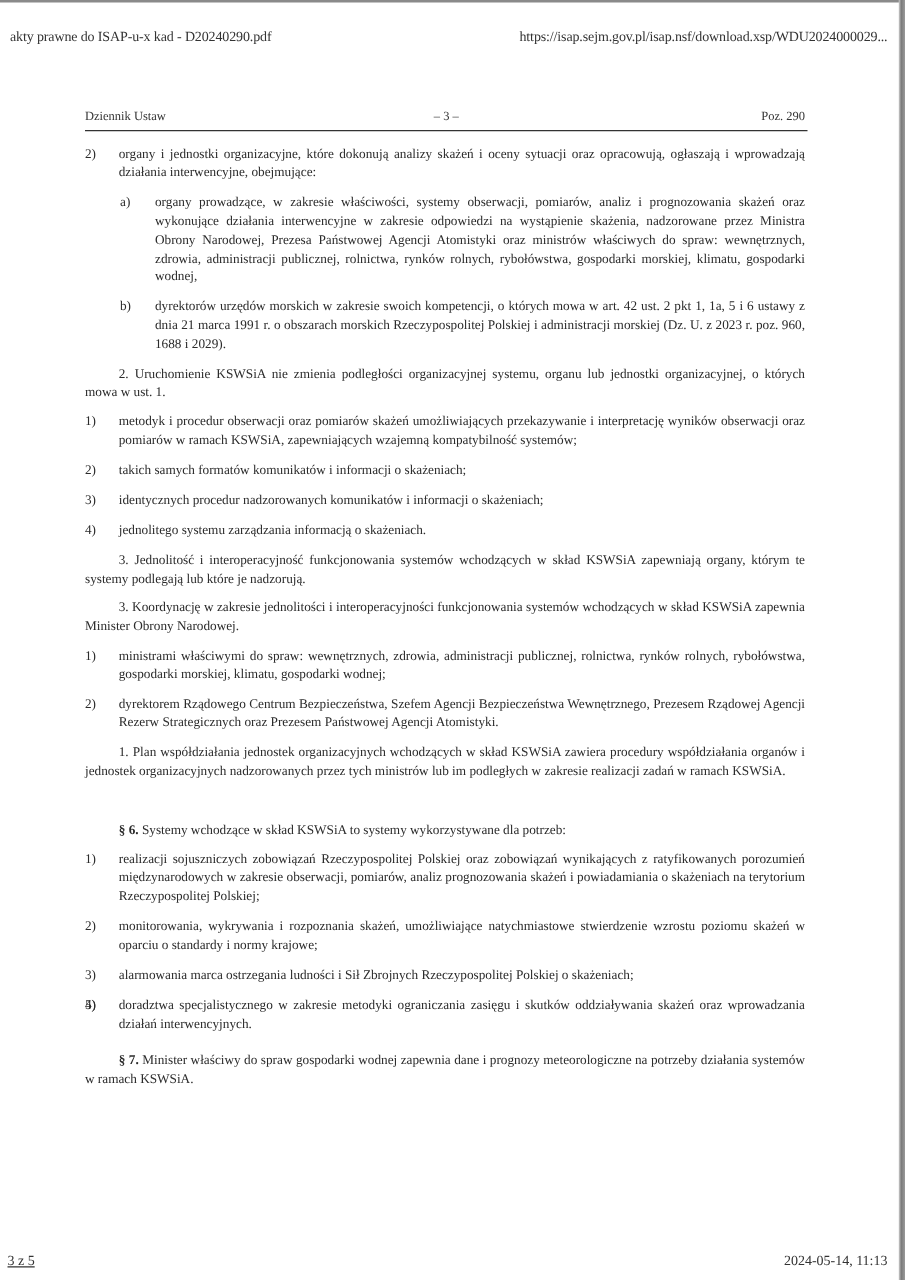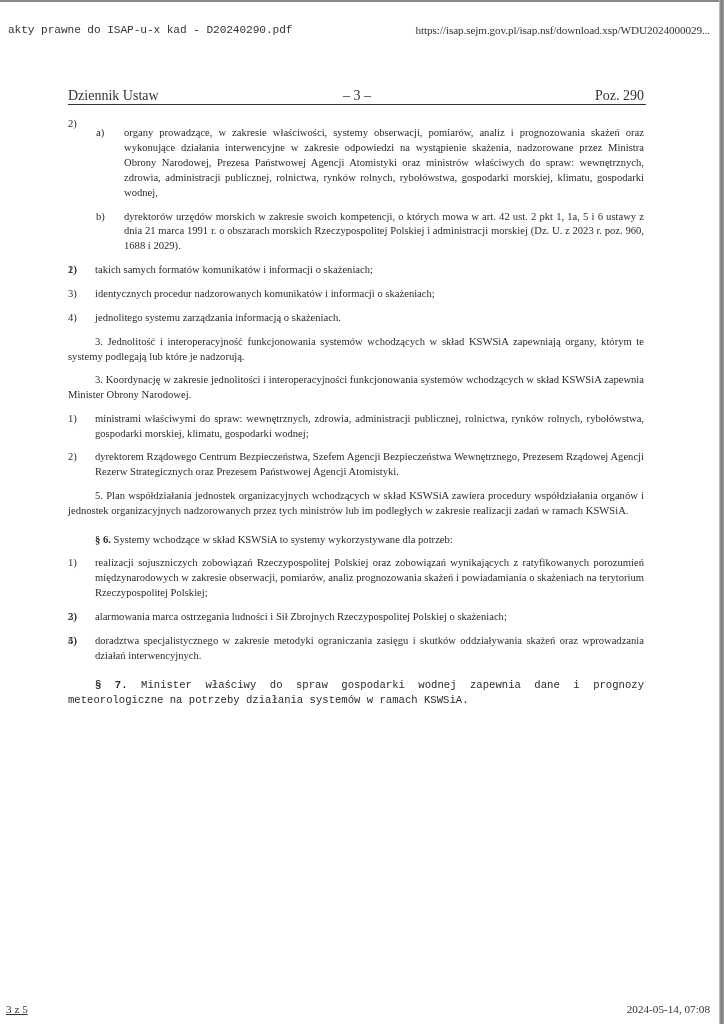--- a/index.html
+++ b/index.html
@@ -4,27 +4,27 @@
 <style>
   html, body { margin: 0; padding: 0; }
   body {
     width: 724px; height: 1024px; position: relative; overflow: hidden;
     background: #ffffff; color: #2a2a2a;
     font-family: "Liberation Serif", "DejaVu Serif", serif;
   }
   .top-edge { position: absolute; left: 0; top: 0; width: 724px; height: 2px; background: #8a8a8a; }
   .right-edge { position: absolute; right: 0; top: 0; width: 5px; height: 1024px; background: linear-gradient(to right, #d0d0d0, #7a7a7a 40%, #9a9a9a); }
   .print-header { position: absolute; top: 24px; left: 8px; right: 14px; font-size: 11.2px; color: #333; letter-spacing: -0.1px; }
-  .print-header .left { position: absolute; left: 0; top: 0; font-family: Liberation Mono, monospace; }
+  .print-header .left { position: absolute; left: 0; top: 0; }
   .print-header .right { position: absolute; right: 0; top: 0; }
   .print-footer { position: absolute; top: 1003px; left: 6px; right: 14px; font-size: 11.2px; color: #333; }
   .print-footer .left { position: absolute; left: 0; top: 0; text-decoration: underline; }
   .print-footer .right { position: absolute; right: 0; top: 0; }
 
-  .doc-header { position: absolute; top: 88px; left: 68px; width: 578px; height: 16px; border-bottom: 1px solid #333; font-size: 14px; color: #333; }
+  .doc-header { position: absolute; top: 88px; left: 68px; width: 578px; height: 16px; border-bottom: 1px solid #333; font-size: 10px; color: #333; }
   .doc-header .left { position: absolute; left: 0; top: 0; }
   .doc-header .center { position: absolute; left: 0; right: 0; text-align: center; top: 0; }
   .doc-header .right { position: absolute; right: 2px; top: 0; }
 
   .content { position: absolute; top: 117px; left: 68px; width: 576px; font-size: 10.6px; line-height: 14.9px; color: #2b2b2b; }
   .para { margin: 0 0 8.5px 0; text-align: justify; }
   .indent { text-indent: 27px; }
   .item { position: relative; padding-left: 27px; margin: 0 0 9px 0; text-align: justify; }
   .item .num { position: absolute; left: 0; top: 0; }
   .subitem { position: relative; padding-left: 56px; margin: 0 0 9px 0; text-align: justify; }
@@ -44,34 +44,37 @@
 
 <div class="doc-header">
   <span class="left">Dziennik Ustaw</span>
   <span class="center">– 3 –</span>
   <span class="right">Poz. 290</span>
 </div>
 
 <div class="content">
   <div class="item">
     <span class="num">2)</span>
+    <span>organy i jednostki organizacyjne, które dokonują analizy skażeń i oceny sytuacji oraz opracowują, ogłaszają i wprowadzają działania interwencyjne, obejmujące:</span>
   </div>
   <div class="subitem">
     <span class="num">a)</span>
     <span>organy prowadzące, w zakresie właściwości, systemy obserwacji, pomiarów, analiz i prognozowania skażeń oraz wykonujące działania interwencyjne w zakresie odpowiedzi na wystąpienie skażenia, nadzorowane przez Ministra Obrony Narodowej, Prezesa Państwowej Agencji Atomistyki oraz ministrów właściwych do spraw: wewnętrznych, zdrowia, administracji publicznej, rolnictwa, rynków rolnych, rybołówstwa, gospodarki morskiej, klimatu, gospodarki wodnej,</span>
   </div>
   <div class="subitem">
     <span class="num">b)</span>
     <span>dyrektorów urzędów morskich w zakresie swoich kompetencji, o których mowa w art. 42 ust. 2 pkt 1, 1a, 5 i 6 ustawy z dnia 21 marca 1991 r. o obszarach morskich Rzeczypospolitej Polskiej i administracji morskiej (Dz. U. z 2023 r. poz. 960, 1688 i 2029).</span>
   </div>
 
+  <p class="para indent">2. Uruchomienie KSWSiA nie zmienia podległości organizacyjnej systemu, organu lub jednostki organizacyjnej, o których mowa w ust. 1.</p>
 
 
   <div class="item">
     <span class="num">1)</span>
+    <span>metodyk i procedur obserwacji oraz pomiarów skażeń umożliwiających przekazywanie i interpretację wyników obserwacji oraz pomiarów w ramach KSWSiA, zapewniających wzajemną kompatybilność systemów;</span>
   </div>
   <div class="item">
     <span class="num">2)</span>
     <span>takich samych formatów komunikatów i informacji o skażeniach;</span>
   </div>
   <div class="item">
     <span class="num">3)</span>
     <span>identycznych procedur nadzorowanych komunikatów i informacji o skażeniach;</span>
   </div>
   <div class="item">
@@ -84,42 +87,43 @@
 
   <div class="item">
     <span class="num">1)</span>
     <span>ministrami właściwymi do spraw: wewnętrznych, zdrowia, administracji publicznej, rolnictwa, rynków rolnych, rybołówstwa, gospodarki morskiej, klimatu, gospodarki wodnej;</span>
   </div>
   <div class="item">
     <span class="num">2)</span>
     <span>dyrektorem Rządowego Centrum Bezpieczeństwa, Szefem Agencji Bezpieczeństwa Wewnętrznego, Prezesem Rządowej Agencji Rezerw Strategicznych oraz Prezesem Państwowej Agencji Atomistyki.</span>
   </div>
 
-  <p class="para indent">5. Plan współdziałania jednostek organizacyjnych wchodzących w skład KSWSiA zawiera procedury współdziałania organów i jednostek organizacyjnych nadzorowanych przez tych ministrów lub im podległych w zakresie realizacji zadań w ramach KSWSiA.</p>
+  <p class="para indent">1. Plan współdziałania jednostek organizacyjnych wchodzących w skład KSWSiA zawiera procedury współdziałania organów i jednostek organizacyjnych nadzorowanych przez tych ministrów lub im podległych w zakresie realizacji zadań w ramach KSWSiA.</p>
 
-  <p class="para indent" style="margin-top:14px;"><span class="bold">§ 6.</span> <span>Systemy wchodzące w skład KSWSiA to systemy wykorzystywane dla potrzeb:</span></p>
+  <p class="para indent" style="margin-top:32px;"><span class="bold">§ 6.</span> <span>Systemy wchodzące w skład KSWSiA to systemy wykorzystywane dla potrzeb:</span></p>
 
   <div class="item">
     <span class="num">1)</span>
     <span>realizacji sojuszniczych zobowiązań Rzeczypospolitej Polskiej oraz zobowiązań wynikających z ratyfikowanych porozumień międzynarodowych w zakresie obserwacji, pomiarów, analiz prognozowania skażeń i powiadamiania o skażeniach na terytorium Rzeczypospolitej Polskiej;</span>
   </div>
   <div class="item">
     <span class="num">2)</span>
+    <span>monitorowania, wykrywania i rozpoznania skażeń, umożliwiające natychmiastowe stwierdzenie wzrostu poziomu skażeń w oparciu o standardy i normy krajowe;</span>
   </div>
   <div class="item">
     <span class="num">3)</span>
     <span>alarmowania marca ostrzegania ludności i Sił Zbrojnych Rzeczypospolitej Polskiej o skażeniach;</span>
   </div>
   <div class="item">
     <span class="num">4)</span>
   </div>
   <div class="item">
     <span class="num">5)</span>
     <span>doradztwa specjalistycznego w zakresie metodyki ograniczania zasięgu i skutków oddziaływania skażeń oraz wprowadzania działań interwencyjnych.</span>
   </div>
 
-  <p class="para indent" style="margin-top:14px;font-family:Liberation Mono, monospace;"><span class="bold">§ 7.</span> <span>Minister właściwy do spraw gospodarki wodnej zapewnia dane i prognozy meteorologiczne na potrzeby działania systemów w ramach KSWSiA.</span></p>
+  <p class="para indent" style="margin-top:14px;"><span class="bold">§ 7.</span> <span>Minister właściwy do spraw gospodarki wodnej zapewnia dane i prognozy meteorologiczne na potrzeby działania systemów w ramach KSWSiA.</span></p>
 </div>
 
 <div class="print-footer">
   <span class="left">3 z 5</span>
-  <span class="right">2024-05-14, 07:08</span>
+  <span class="right">2024-05-14, 11:13</span>
 </div>
 
 </body></html>

